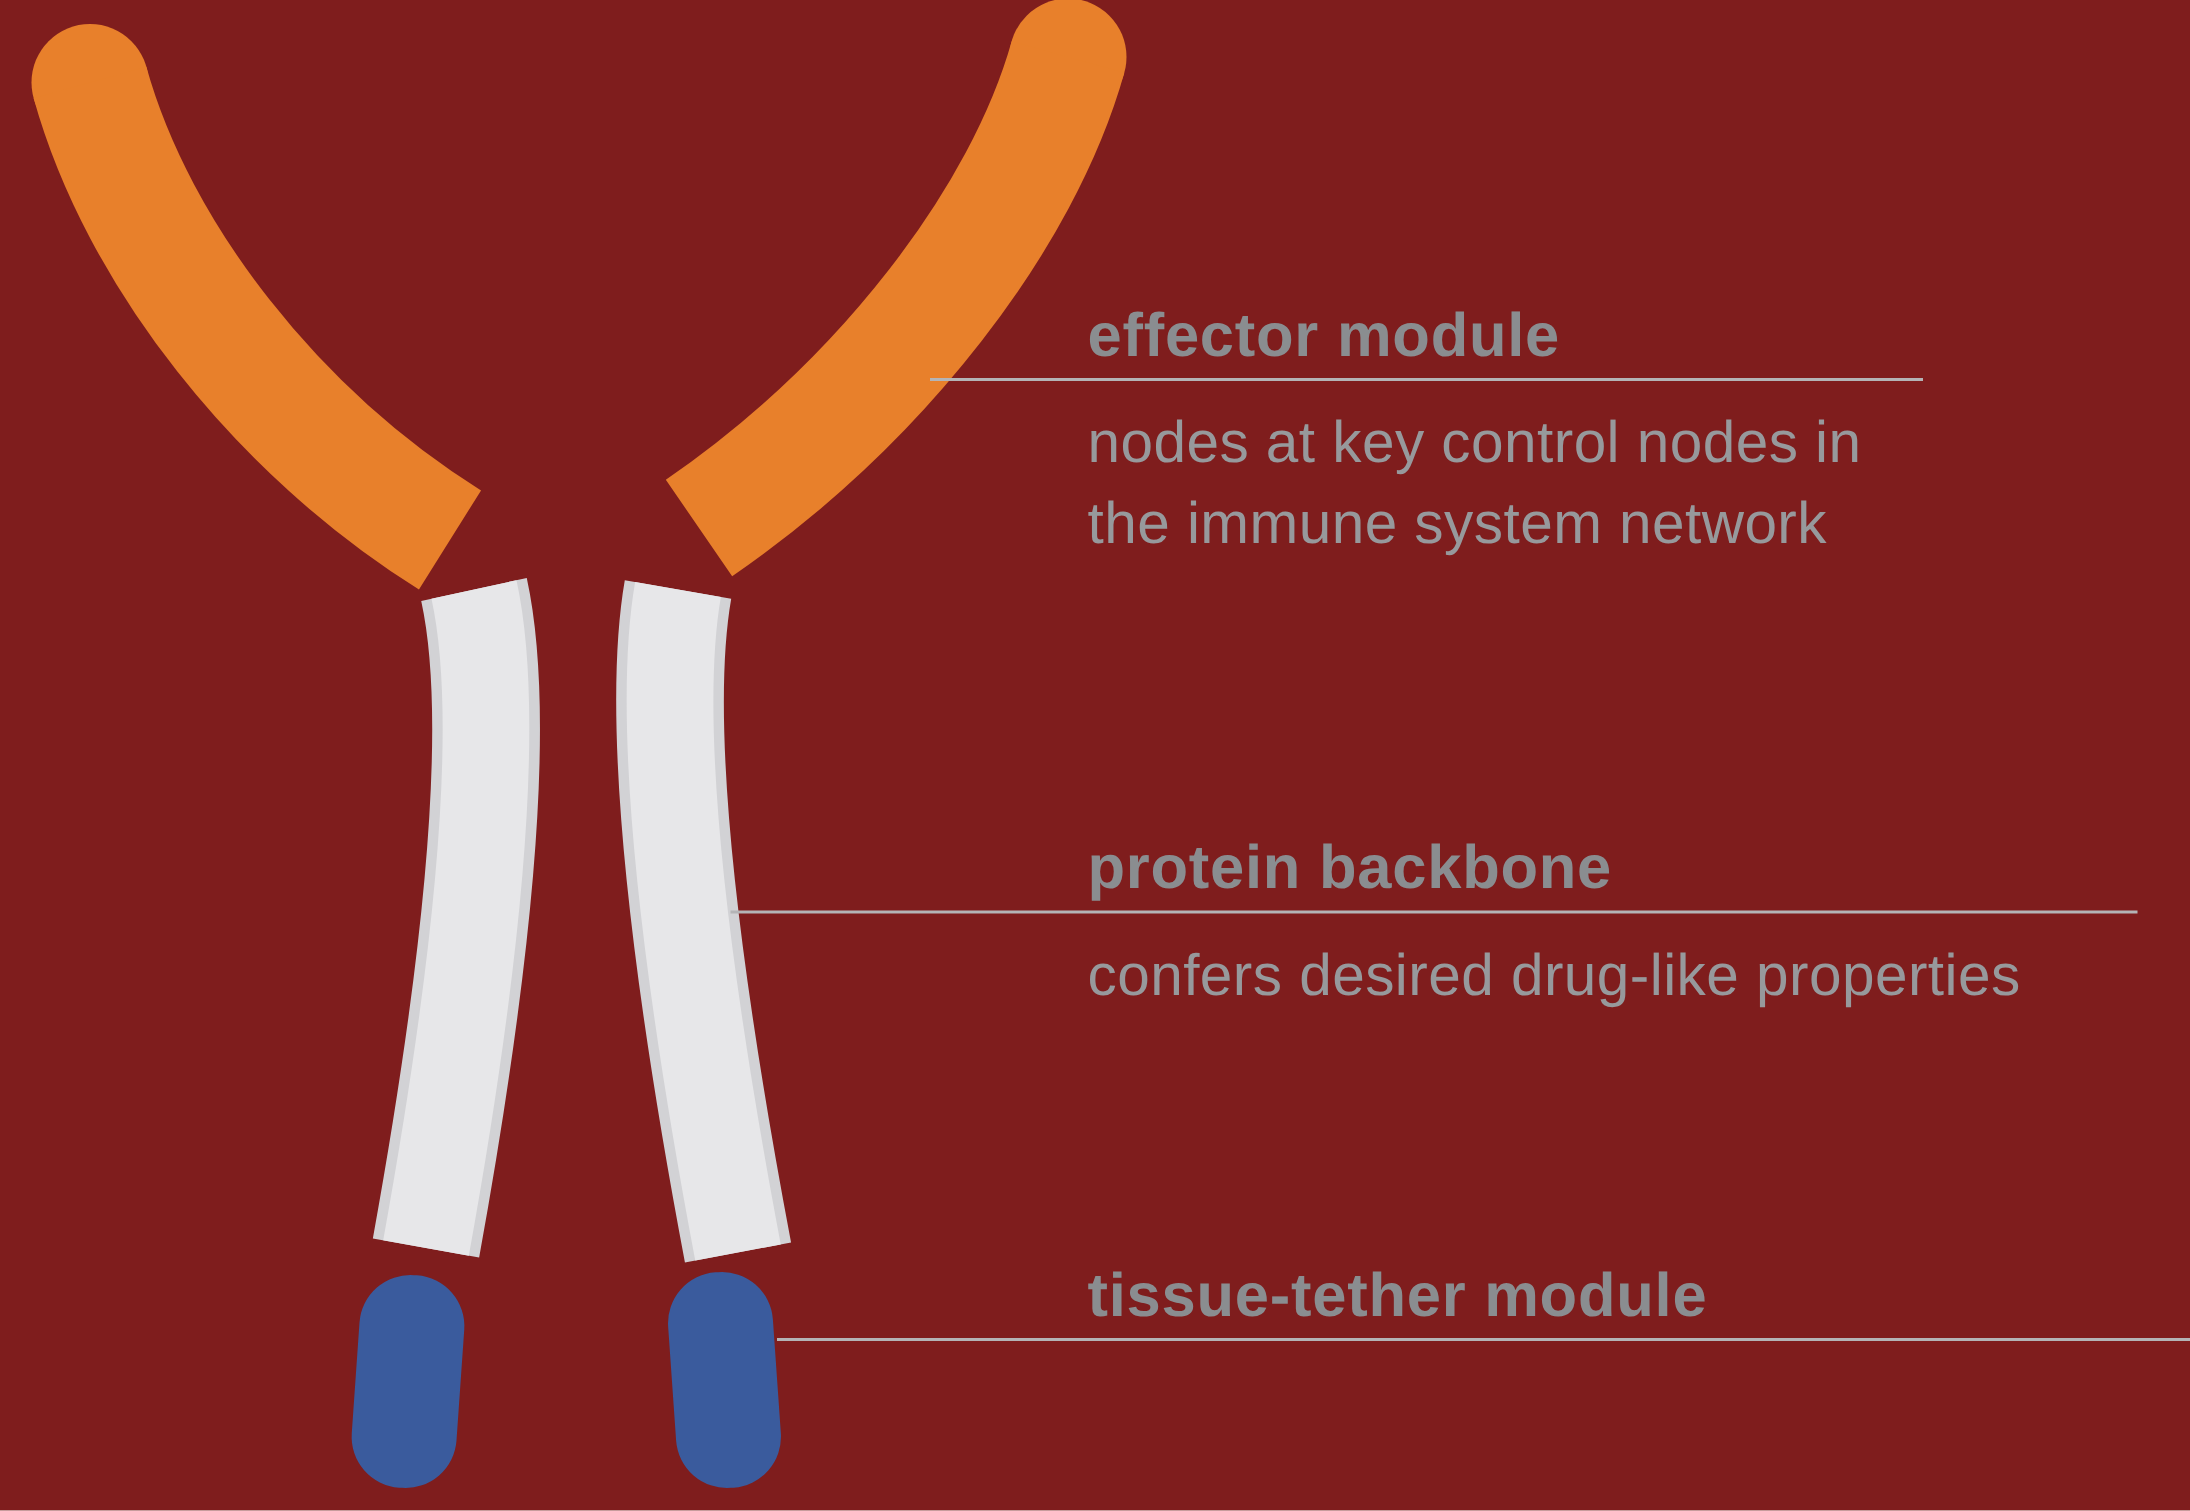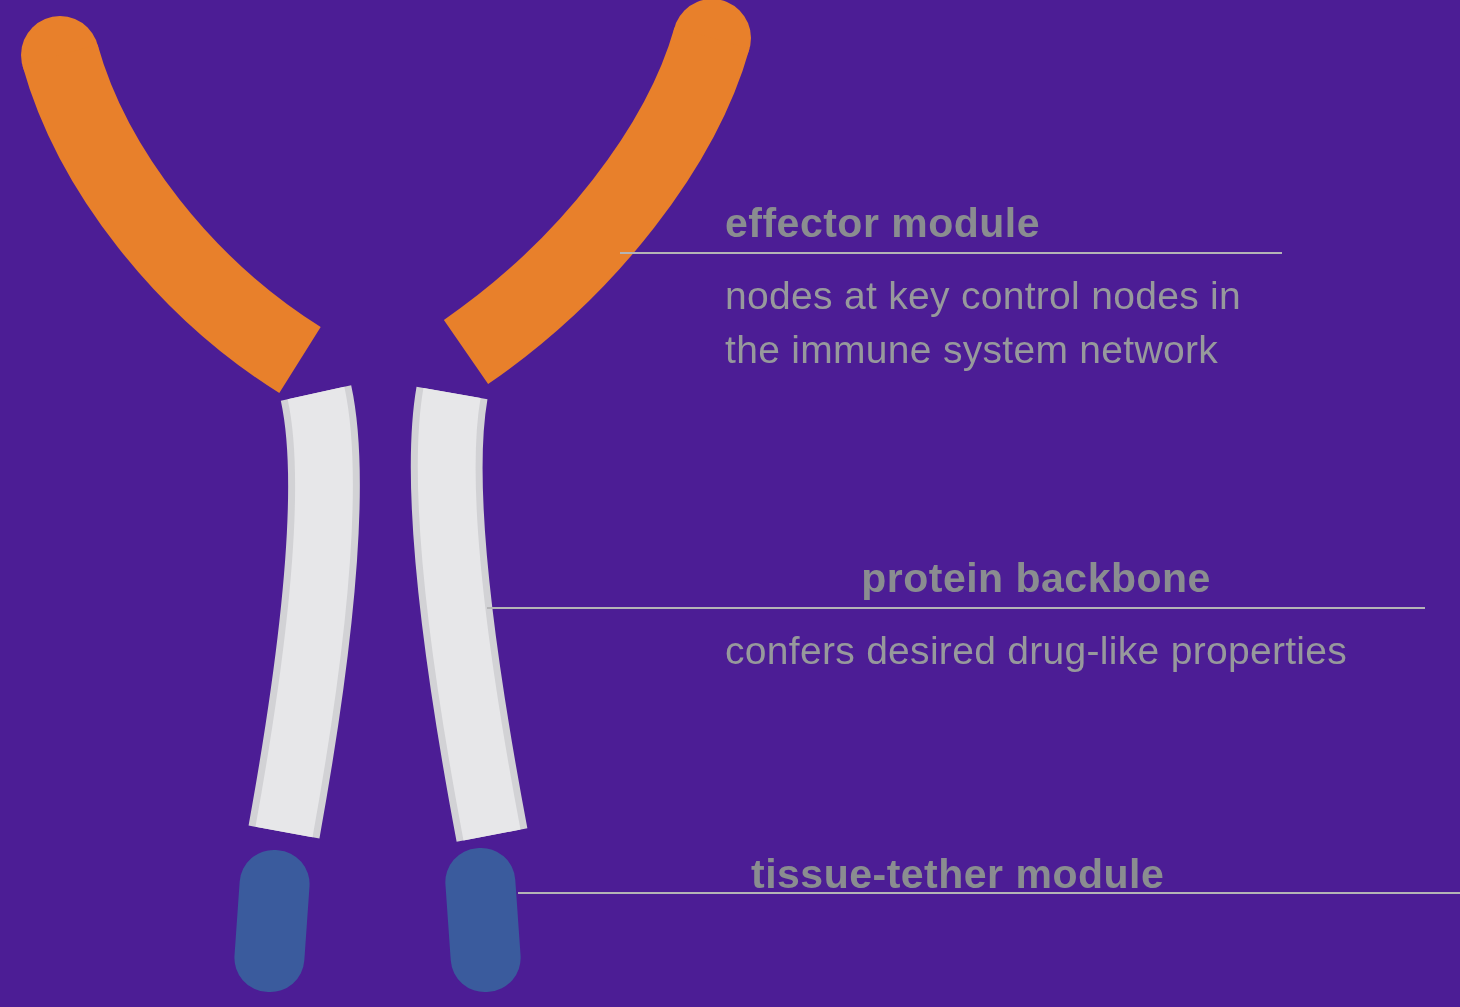--- a/index.html
+++ b/index.html
@@ -5,21 +5,21 @@
   html, body {
     margin: 0;
     padding: 0;
     background: #ffffff;
     font-family: "Liberation Sans", sans-serif;
   }
   .stage {
     position: relative;
     width: 1460px;
     height: 1007px;
-    background: #4c1d95;
+    background: #7f1d1d;
     overflow: hidden;
   }
   .molecule {
     position: absolute;
     left: 0;
     top: 0;
     width: 760px;
     height: 1007px;
   }
   .annotation {
@@ -43,23 +43,23 @@
     white-space: pre-line;
     letter-spacing: 0.3px;
   }
   .leader {
     position: absolute;
     height: 2px;
     background: #b4b4b6;
   }
   #ann-effector { left: 725px; top: 200px; }
   #leader-effector { left: 620px; top: 252px; width: 662px; }
-  #ann-backbone { left: 725px; top: 555px; text-align: center; }
+  #ann-backbone { left: 725px; top: 555px; }
   #leader-backbone { left: 487px; top: 607px; width: 938px; }
-  #ann-tether { left: 751px; top: 840px; margin-top: 11px; }
+  #ann-tether { left: 725px; top: 840px; }
   #leader-tether { left: 518px; top: 892px; width: 942px; }
 </style>
 </head>
 <body>
 
 <div class="stage">
 
   <svg class="molecule" viewBox="0 0 760 1007" aria-hidden="true">
 
     <circle cx="60" cy="55" r="39" fill="#E8802B"></circle>

